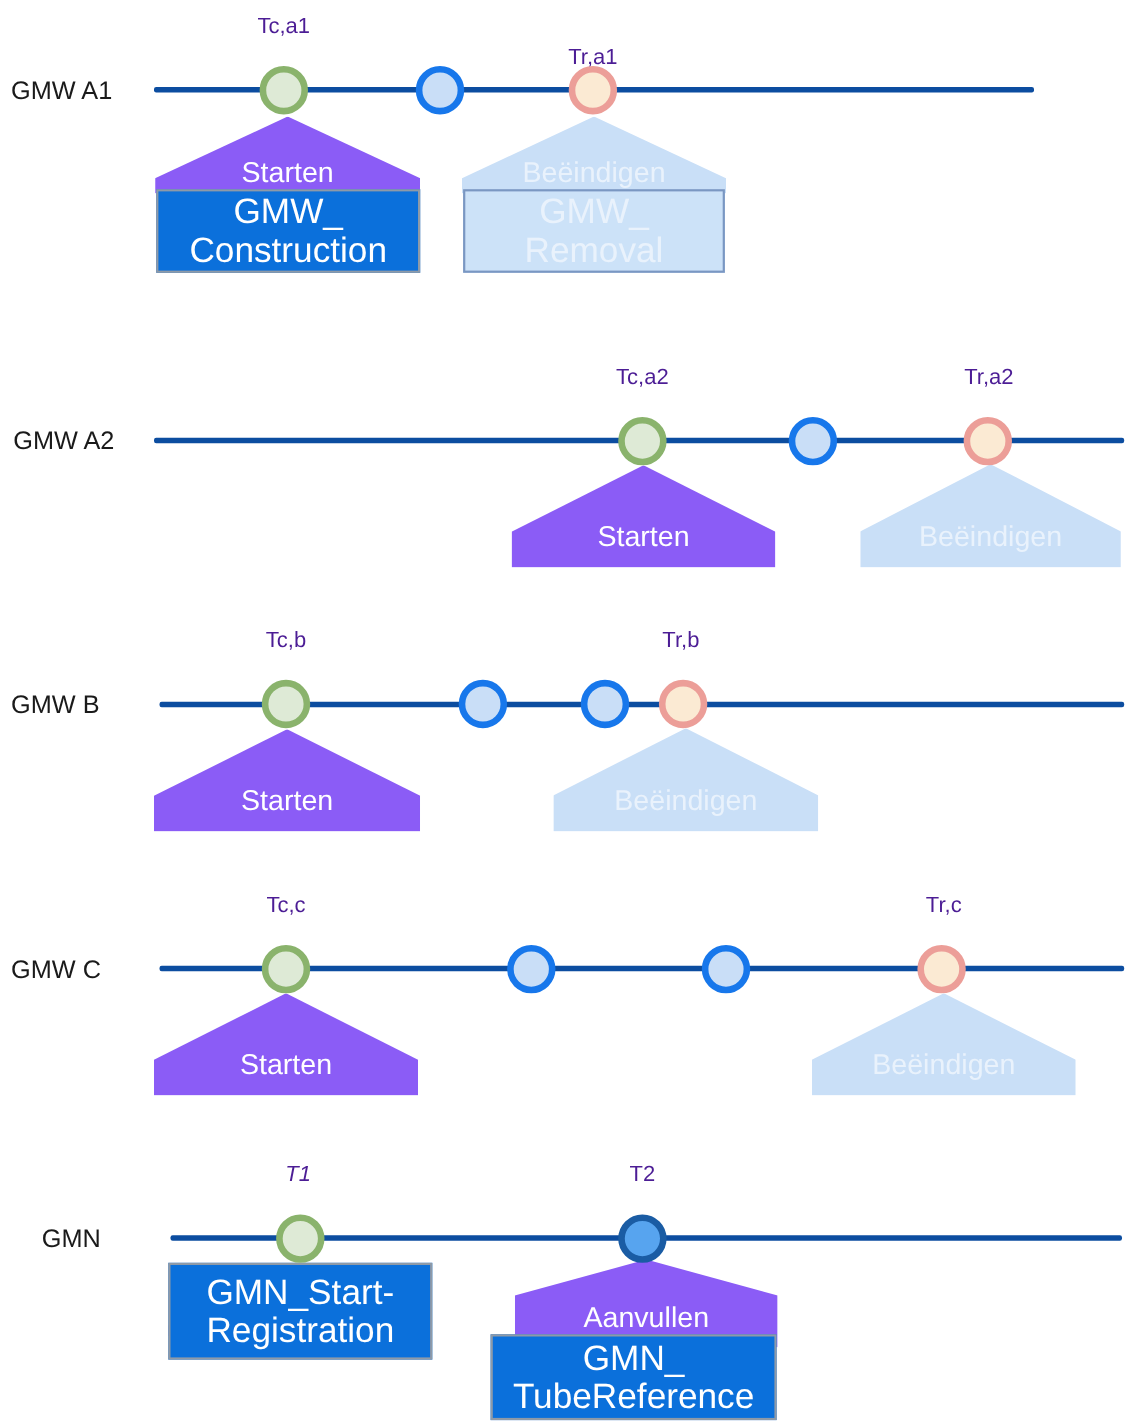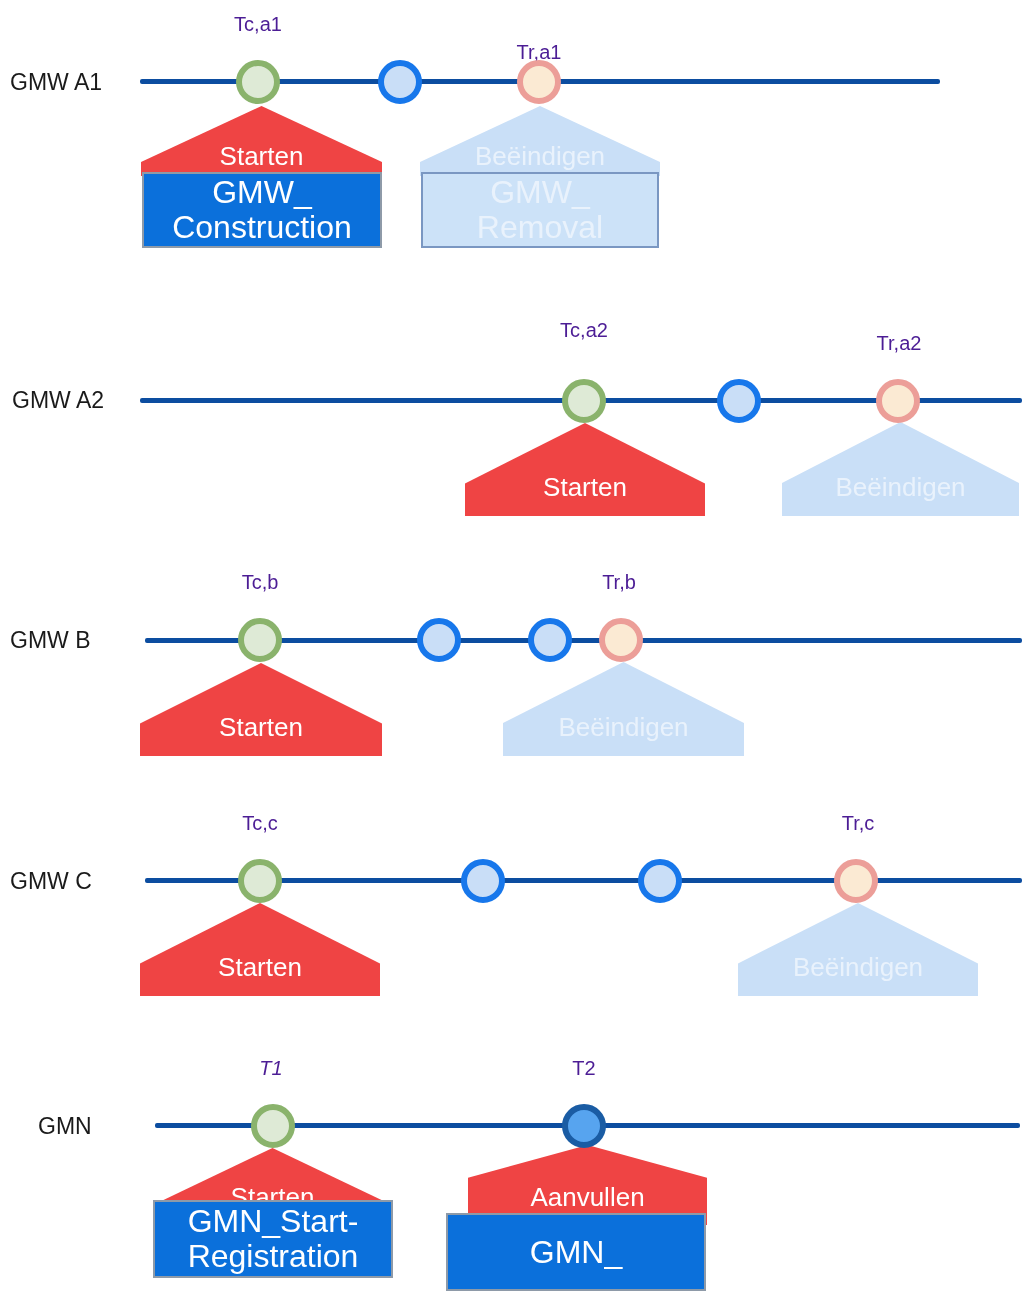--- a/index.html
+++ b/index.html
@@ -18,21 +18,21 @@
   }
   .ev{position:absolute;width:44px;height:44px;border-radius:50%;box-sizing:border-box;z-index:3;}
   .ev-green{border:6px solid #8AB36C;background:#DEEAD6;}
   .ev-blue{border:6px solid #1777EB;background:#C9DEF7;}
   .ev-pink{border:6px solid #EC9E98;background:#FBEAD3;}
   .ev-navy{border:6px solid #1A5CA4;background:#57A4EF;}
   .pent{
     position:absolute;display:flex;align-items:flex-end;justify-content:center;
     font-size:26px;z-index:2;
   }
-  .pent-dark{background:#ef4444;color:#ffffff;}
+  .pent-dark{background:#8b5cf6;color:#ffffff;}
   .pent-light{background:#C9DFF7;color:#E9F2FC;}
   .pent span{display:block;white-space:nowrap;}
   .box{
     position:absolute;display:flex;flex-direction:column;align-items:center;justify-content:center;
     font-size:32px;line-height:35px;text-align:center;box-sizing:border-box;z-index:2;
   }
   .box-dark{background:#0B70DB;color:#ffffff;border:2px solid #8E9AA8;}
   .box-light{background:#CCE2F8;color:#E9F2FC;border:2px solid #7A97C2;}
   .box span{display:block;white-space:nowrap;}
   .dots{
@@ -62,21 +62,21 @@
   <div class="pent pent-light" style="left:420px;top:106px;width:240px;height:66px;padding-bottom:4px;clip-path:polygon(50% 0,100% 80%,100% 100%,0 100%,0 80%);">
     <span>Beëindigen</span>
   </div>
   <div class="box box-light" style="left:421px;top:172px;width:238px;height:76px;">
     <span>GMW_</span>
     <span>Removal</span>
   </div>
 
   <div class="row-label" style="left:12px;top:386px;">GMW A2</div>
   <div class="tl" style="left:140px;top:398px;width:882px;"></div>
-  <div class="t-label" style="left:524px;top:318px;">Tc,a2</div>
+  <div class="t-label" style="left:524px;top:331px;">Tc,a2</div>
   <div class="t-label" style="left:839px;top:331px;">Tr,a2</div>
   <div class="ev ev-green" style="left:562px;top:379px;"></div>
   <div class="ev ev-blue" style="left:717px;top:379px;"></div>
   <div class="ev ev-pink" style="left:876px;top:379px;"></div>
   <div class="pent pent-dark" style="left:465px;top:423px;width:240px;height:80px;padding-bottom:13px;clip-path:polygon(50% 0,100% 65%,100% 100%,0 100%,0 65%);">
     <span>Starten</span>
   </div>
   <div class="pent pent-light" style="left:782px;top:422px;width:237px;height:81px;padding-bottom:13px;clip-path:polygon(50% 0,100% 65%,100% 100%,0 100%,0 65%);">
     <span>Beëindigen</span>
   </div>
@@ -113,25 +113,26 @@
 
   <div class="row-label" style="left:38px;top:1112px;">GMN</div>
   <div class="tl" style="left:155px;top:1123px;width:865px;"></div>
   <div class="t-label" style="left:211px;top:1056px;font-style:italic;">T1</div>
   <div class="t-label" style="left:524px;top:1056px;">T2</div>
   <div class="ev ev-green" style="left:251px;top:1104px;"></div>
   <div class="ev ev-navy" style="left:562px;top:1104px;"></div>
   <div class="pent pent-dark" style="left:153px;top:1148px;width:239px;height:65px;padding-bottom:2px;clip-path:polygon(50% 0,100% 85%,100% 100%,0 100%,0 85%);">
     <span>Starten</span>
   </div>
-  <div class="box box-dark" style="left:153px;top:1200px;width:240px;height:78px;">
+  <div class="box box-dark" style="left:153px;top:1148px;width:240px;height:88px;">
     <span>GMN_Start-</span>
     <span>Registration</span>
   </div>
   <div class="pent pent-dark" style="left:468px;top:1145px;width:239px;height:68px;padding-bottom:12px;clip-path:polygon(50% 0,100% 41%,100% 100%,0 100%,0 41%);">
     <span>Aanvullen</span>
     <span class="dots" style="left:168px;bottom:8px;">...</span>
   </div>
   <div class="box box-dark" style="left:446px;top:1213px;width:260px;height:78px;">
     <span>GMN_</span>
+    <span>TubeReference</span>
   </div>
 
 </div>
 
 </body></html>

